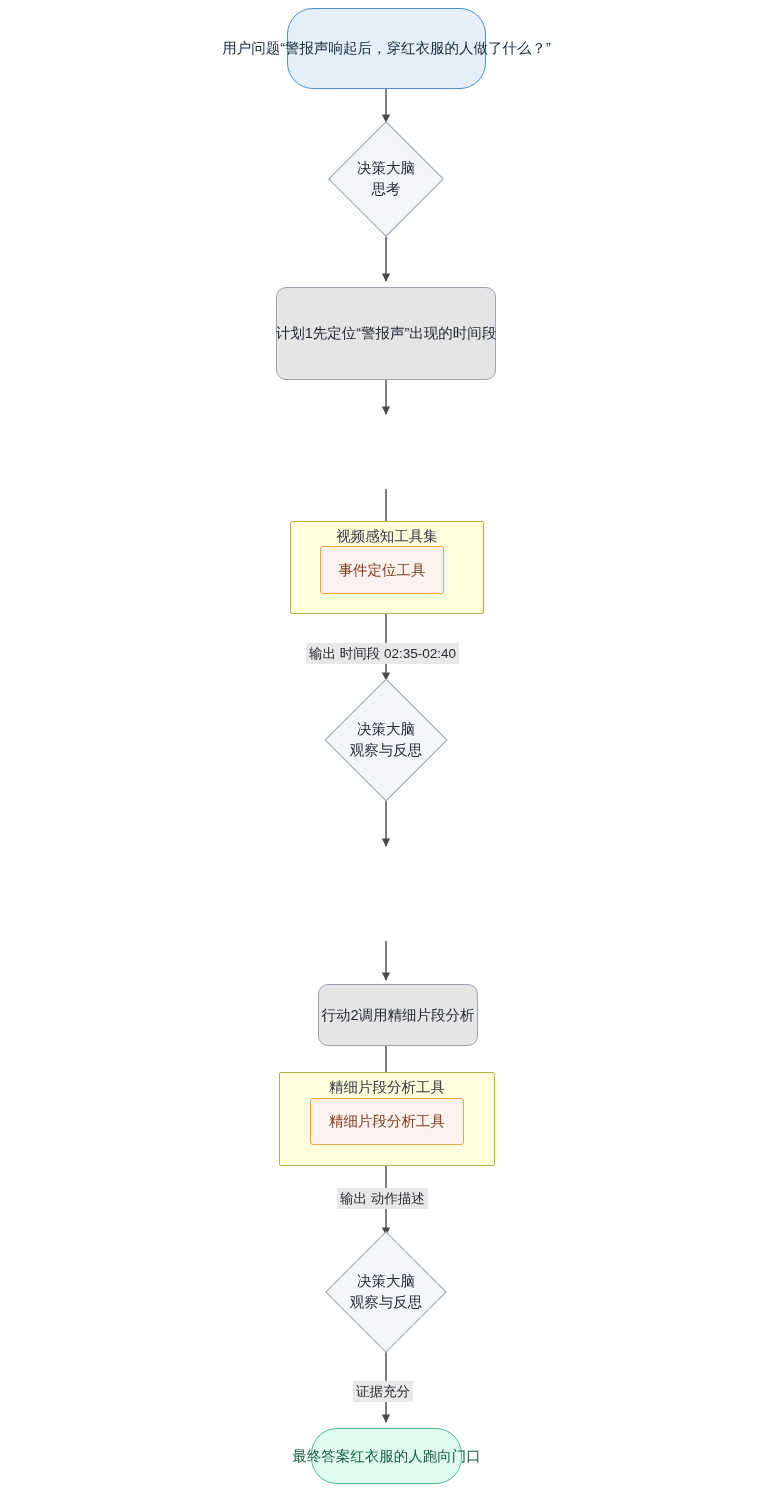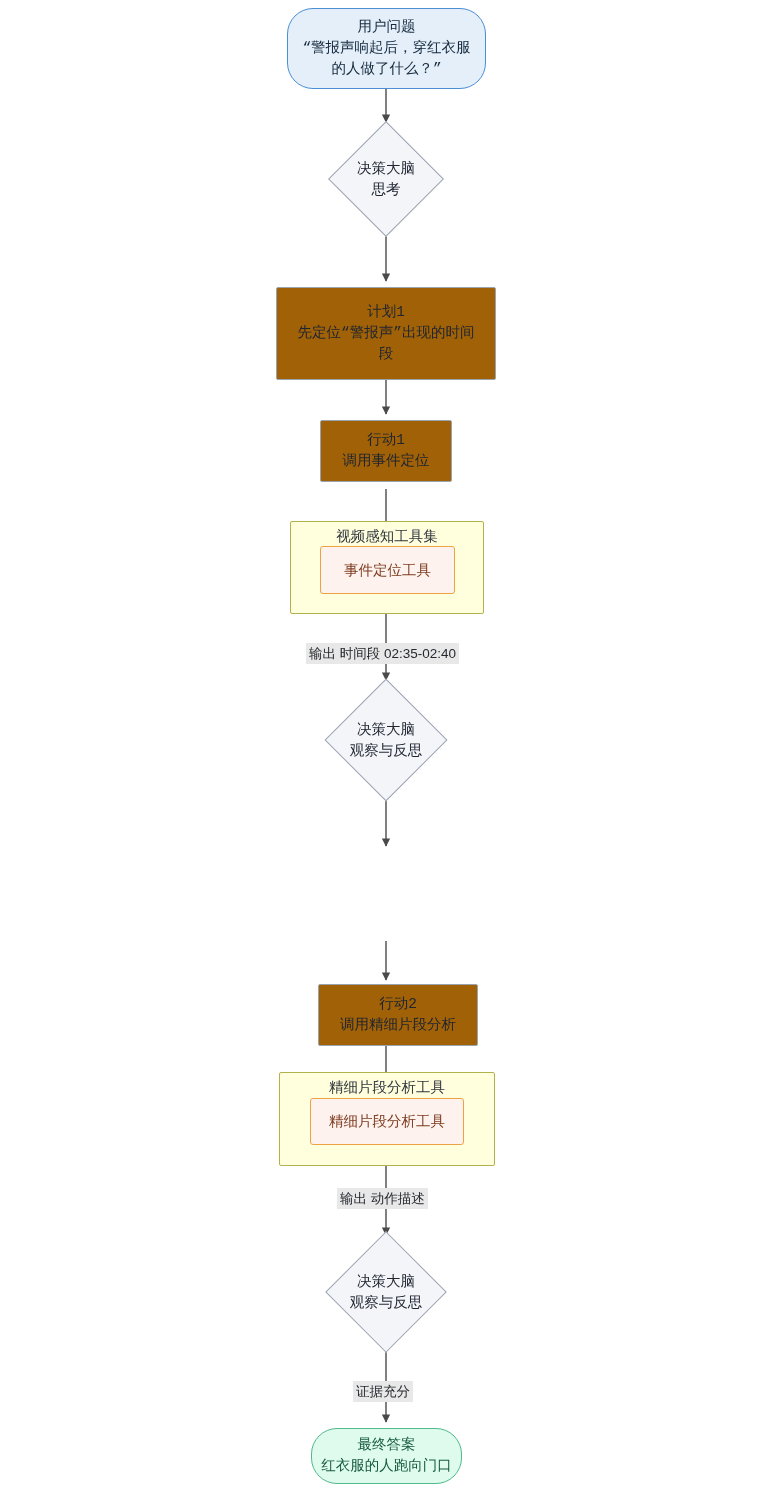--- a/index.html
+++ b/index.html
@@ -20,52 +20,51 @@
     left: 0; top: 0;
     width: 760px;
     height: 1501px;
   }
 
   
   .node {
     position: absolute;
     box-sizing: border-box;
     display: flex;
-    flex-direction: column;
+    flex-direction: row;
     align-items: center;
     justify-content: center;
     text-align: right;
     font-size: 14.5px;
     line-height: 21px;
     color: #1f2430;
     z-index: 3;
-    font-family: Liberation Mono, monospace;
   }
   .node .line { display: block; white-space: nowrap; }
 
   
   .stadium {
     border-radius: 26px;
   }
   .start-node {
     background: #e4effa;
     border: 1.6px solid #4a8fd4;
     color: #14283c;
   }
   .end-node {
     background: #dffbee;
     border: 1.6px solid #4fba8b;
     color: #175c3e;
   }
 
   
   .rect {
-    background: #a16207;
+    background: #e5e5e5;
     border: 1.1px solid #9aa3b0;
-    border-radius: 2px;
+    border-radius: 10px;
   }
 
   
   .diamond-wrap {
     position: absolute;
     z-index: 3;
   }
   .diamond-shape {
     position: absolute;
     left: 50%;
@@ -195,29 +194,25 @@
       <span class="line">思考</span>
     </div>
   </div>
 
   <div class="node rect" style="left:276px; top:287px; width:220px; height:93px;">
     <span class="line">计划1</span>
     <span class="line">先定位“警报声”出现的时间</span>
     <span class="line">段</span>
   </div>
 
-  <div class="node rect" style="left:320px; top:420px; width:132px; height:62px;">
-    <span class="line">行动1</span>
-    <span class="line">调用事件定位</span>
-  </div>
 
   <div class="subgraph" style="left:290px; top:521px; width:194px; height:93px;">
     <div class="subgraph-title">视频感知工具集</div>
   </div>
-  <div class="tool-node" style="left:320px; top:546px; width:135px; height:48px;">
+  <div class="tool-node" style="left:320px; top:546px; width:124px; height:48px;">
     <span class="line">事件定位工具</span>
   </div>
 
   <div class="edge-label" style="left:306px; top:635px;margin-top:8px;">输出 时间段 02:35-02:40</div>
 
   <div class="diamond-wrap" style="left:316px; top:680px; width:140px; height:120px;">
     <div class="diamond-shape" style="width:85px; height:85px;"></div>
     <div class="diamond-label">
       <span class="line">决策大脑</span>
       <span class="line">观察与反思</span>

